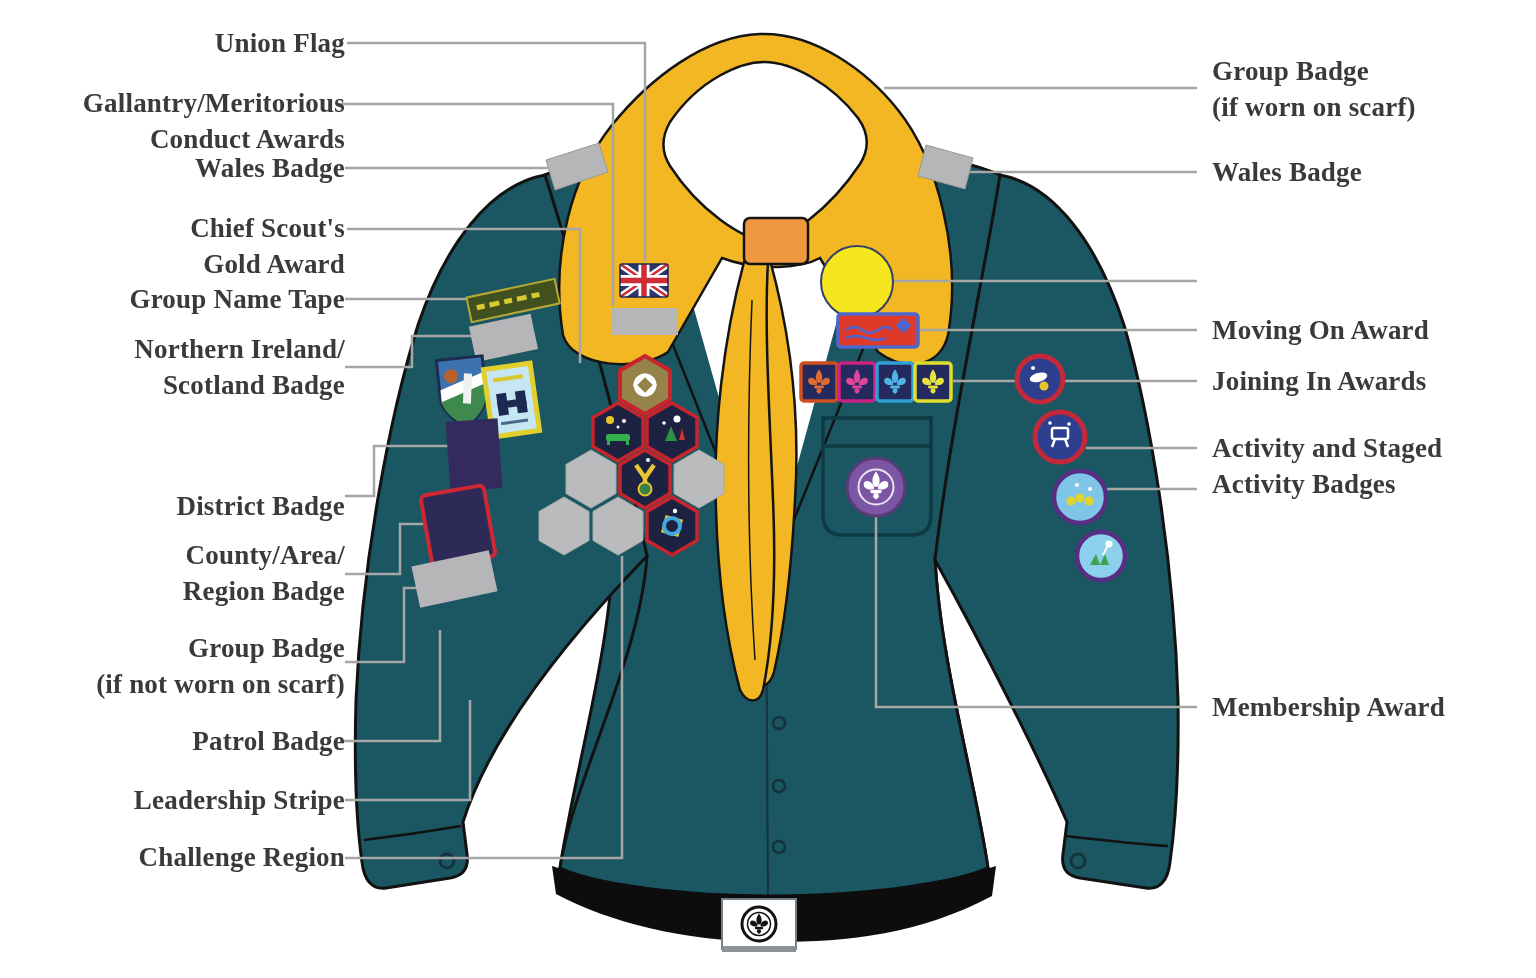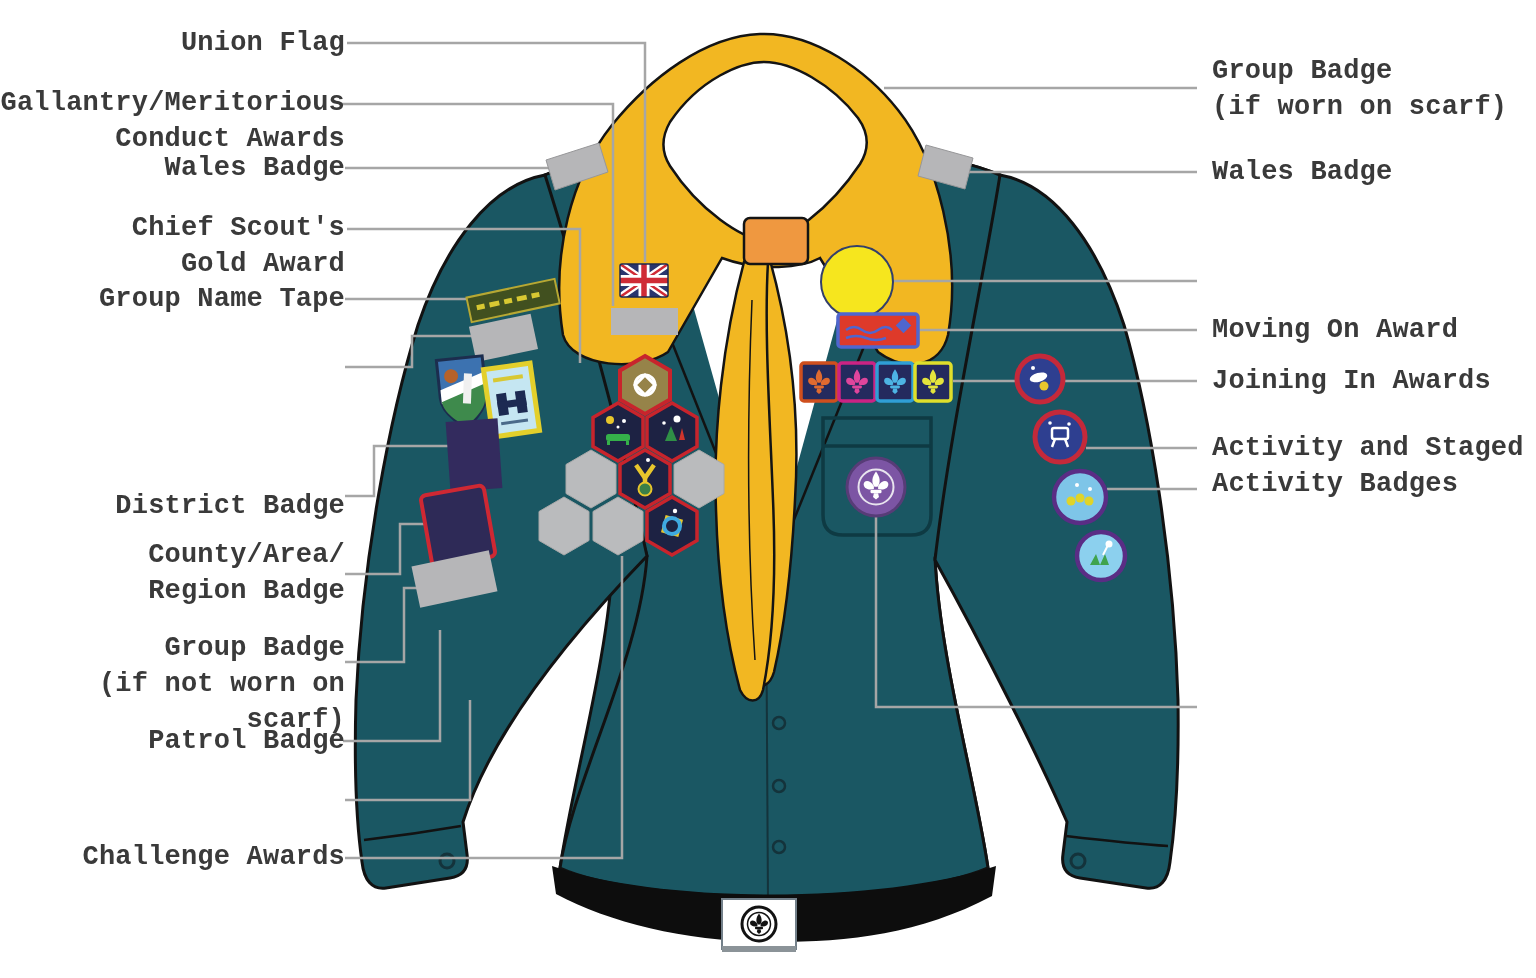--- a/index.html
+++ b/index.html
@@ -1,17 +1,17 @@
 <!DOCTYPE html>
 <html><head>
 <meta charset="utf-8">
 <style>
   html,body{margin:0;padding:0;background:#fff;}
   #stage{position:relative;width:1536px;height:975px;background:#ffffff;overflow:hidden;
-         font-family:Liberation Mono, monospace;}
+         font-family:Liberation Serif, serif;}
   #uniform-svg{position:absolute;left:0;top:0;}
   .lbl{position:absolute;font-weight:700;font-size:27px;line-height:36px;color:#3a3a3a;
        white-space:pre-line;letter-spacing:0.2px;}
   .lbl-l{left:0;width:345px;text-align:right;}
   .lbl-r{left:1212px;width:320px;text-align:left;}
 </style>
 </head>
 <body>
 
 <div id="stage">
@@ -280,29 +280,33 @@
   </g>
 </svg>
 
 <div class="lbl lbl-l" style="top:25px">Union Flag</div>
 <div class="lbl lbl-l" style="top:85px">Gallantry/Meritorious
 Conduct Awards</div>
 <div class="lbl lbl-l" style="top:150px">Wales Badge</div>
 <div class="lbl lbl-l" style="top:210px">Chief Scout's
 Gold Award</div>
 <div class="lbl lbl-l" style="top:281px">Group Name Tape</div>
+<div class="lbl lbl-l" style="top:331px">Northern Ireland/
+Scotland Badge</div>
 <div class="lbl lbl-l" style="top:488px">District Badge</div>
 <div class="lbl lbl-l" style="top:537px">County/Area/
 Region Badge</div>
 <div class="lbl lbl-l" style="top:630px">Group Badge
 (if not worn on scarf)</div>
 <div class="lbl lbl-l" style="top:723px">Patrol Badge</div>
-<div class="lbl lbl-l" style="top:839px">Challenge Awards</div>
+<div class="lbl lbl-l" style="top:782px">Leadership Stripe</div>
+<div class="lbl lbl-l" style="top:839px">Challenge Region</div>
 
 <div class="lbl lbl-r" style="top:53px">Group Badge
 (if worn on scarf)</div>
 <div class="lbl lbl-r" style="top:154px">Wales Badge</div>
 <div class="lbl lbl-r" style="top:363px">Joining In Awards</div>
 <div class="lbl lbl-r" style="top:312px">Moving On Award</div>
 <div class="lbl lbl-r" style="top:430px">Activity and Staged
 Activity Badges</div>
+<div class="lbl lbl-r" style="top:689px">Membership Award</div>
 
 </div>
 
 </body></html>

